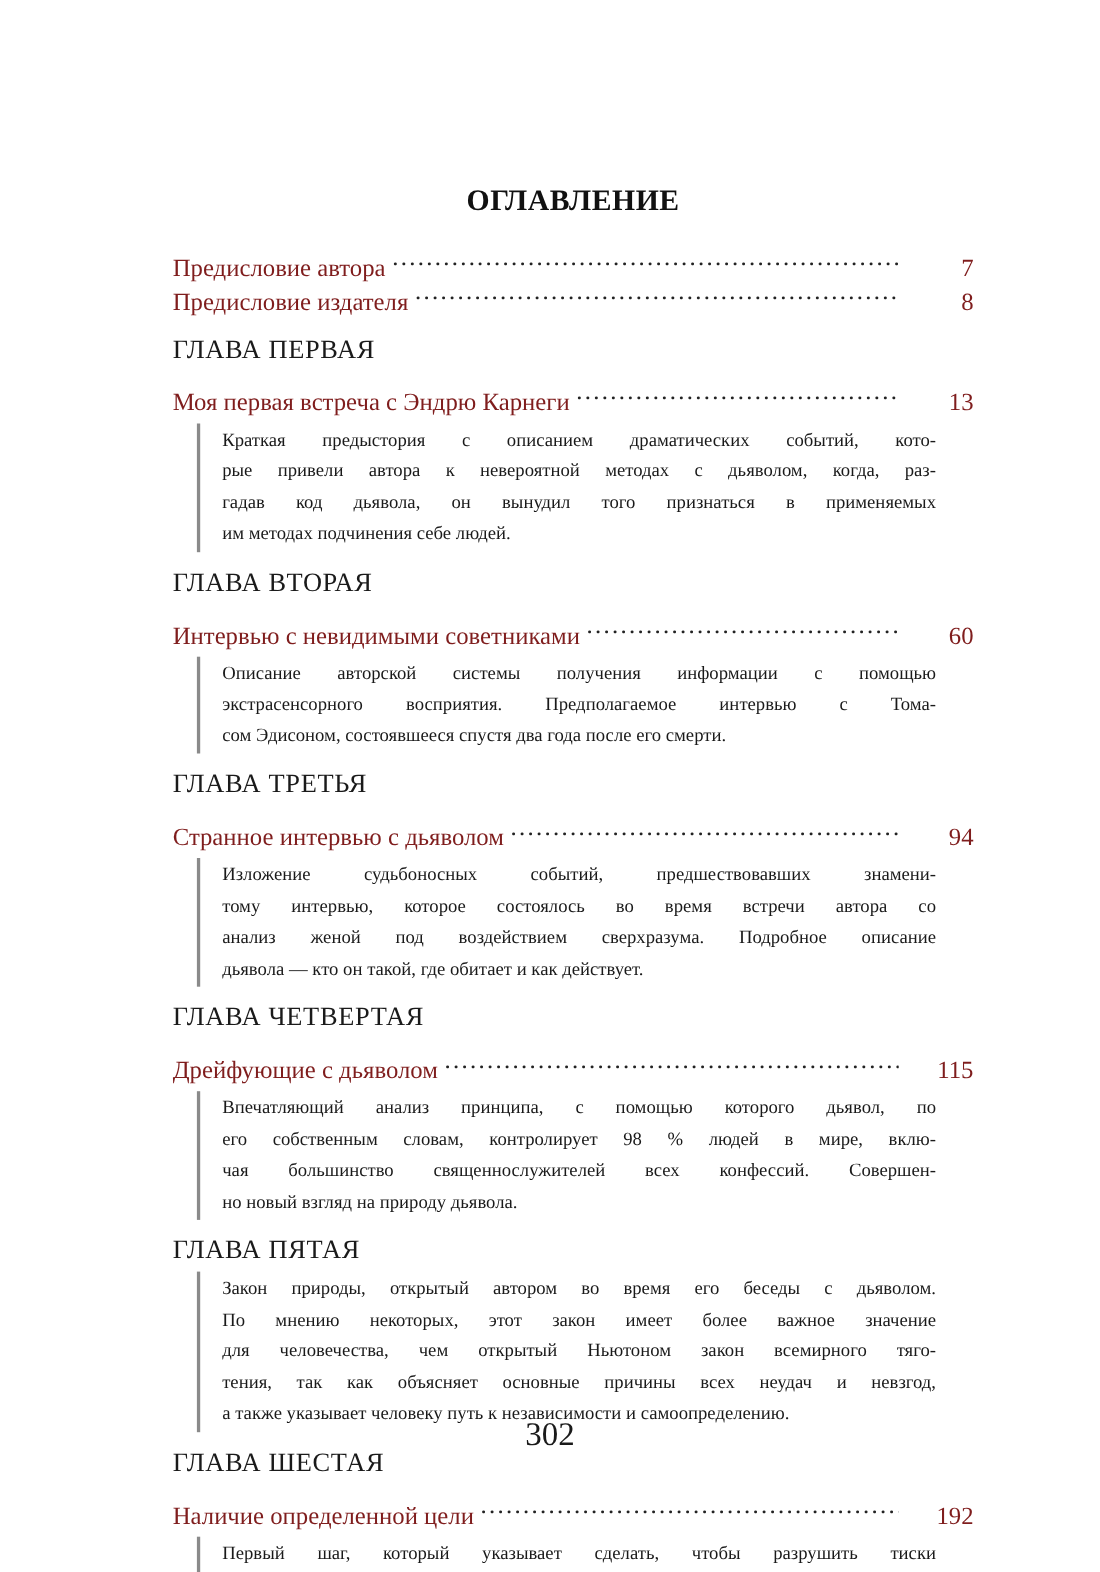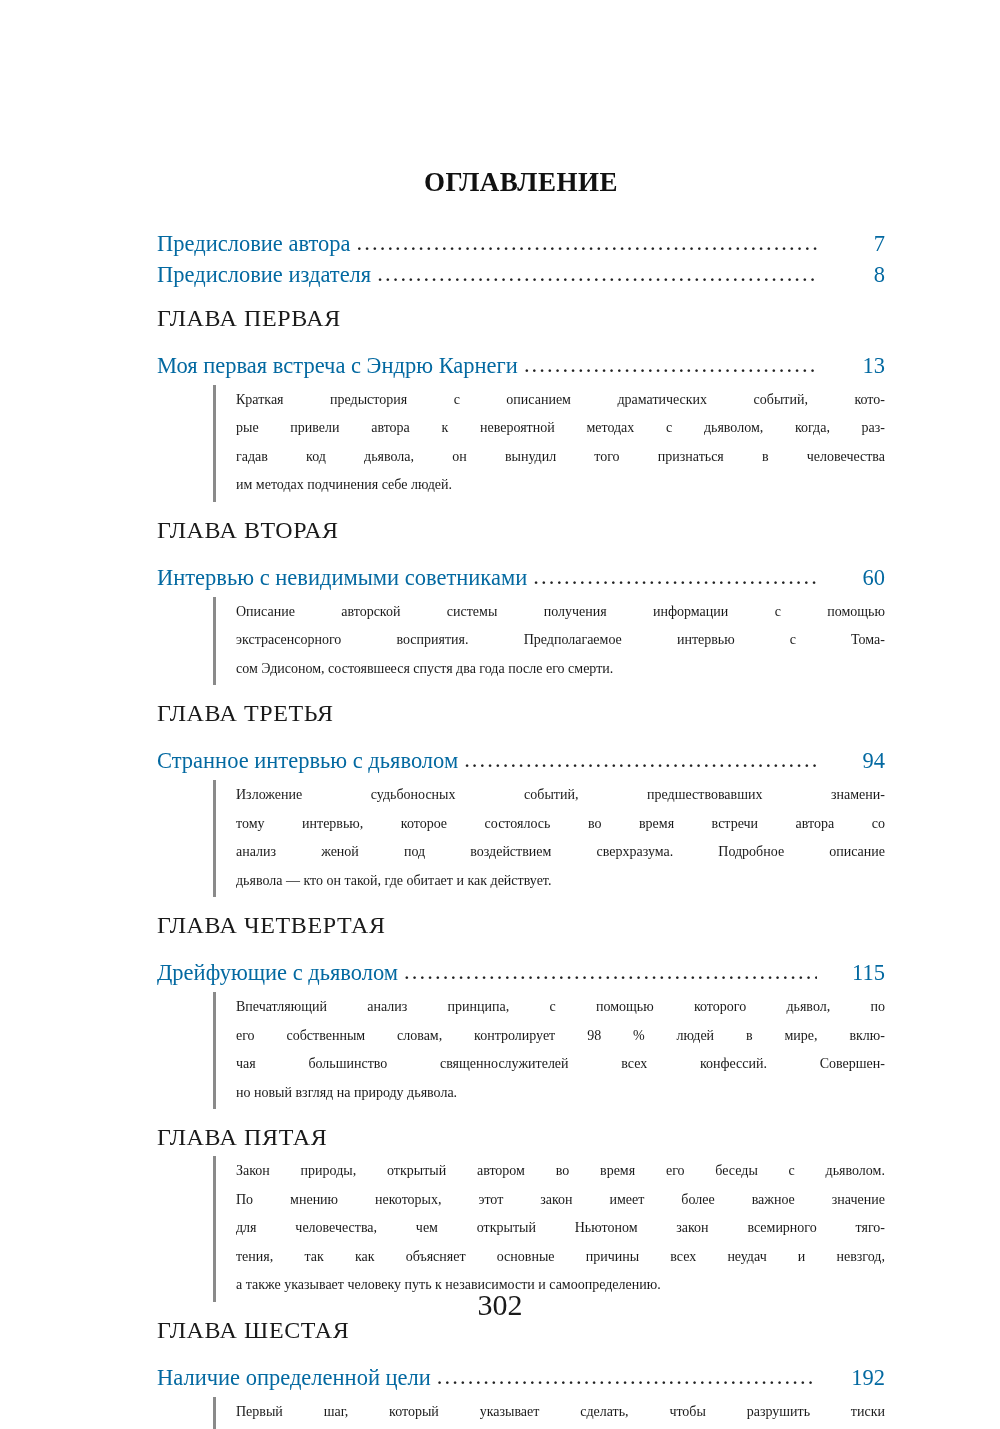--- a/index.html
+++ b/index.html
@@ -47,24 +47,24 @@
 
   
   .front-list {
     margin: 0 0 8px 0;
     padding: 0;
     list-style: none;
   }
 
   .entry-line {
     display: flex;
-    align-items: flex-end;
+    align-items: flex-start;
     font-size: 22.5px;
     line-height: 31px;
-    color: #0369a1;
+    color: #7f1d1d;
     white-space: nowrap;
   }
 
   .entry-label {
     flex: 0 0 auto;
     padding-right: 6px;
   }
 
   .entry-leader {
     flex: 1 1 auto;
@@ -105,24 +105,24 @@
     color: #1a1a1a;
     margin: 0;
     white-space: nowrap;
   }
 
   .chapter-title-row {
     margin-top: 17px;
   }
 
   .chapter-desc {
-    margin: 4px 0 0 56px;
+    margin: 4px 0 0 22px;
     padding: 1px 0 2px 20px;
     border-left: 3px solid #8a8a8a;
-    font-size: 14px;
+    font-size: 17px;
     line-height: 28.5px;
     color: #1a1a1a;
     text-align: justify;
     text-justify: inter-word;
     width: 672px;
     box-sizing: border-box;
   }
 
   .desc-line {
     display: block;
@@ -201,21 +201,21 @@
             </span>
             <span class="desc-line justified stretch">
               <span>гадав</span>
               <span>код</span>
               <span>дьявола,</span>
               <span>он</span>
               <span>вынудил</span>
               <span>того</span>
               <span>признаться</span>
               <span>в</span>
-              <span>человечества</span>
+              <span>применяемых</span>
             </span>
             <span class="desc-line">им методах подчинения себе людей.</span>
           </div>
         </div>
         <div class="chapter">
           <div class="chapter-heading">ГЛАВА ВТОРАЯ</div>
           <div class="entry-line chapter-title-row">
             <span class="entry-label">Интервью с невидимыми советниками</span>
             <span class="entry-leader"></span>
             <span class="entry-page">60</span>

